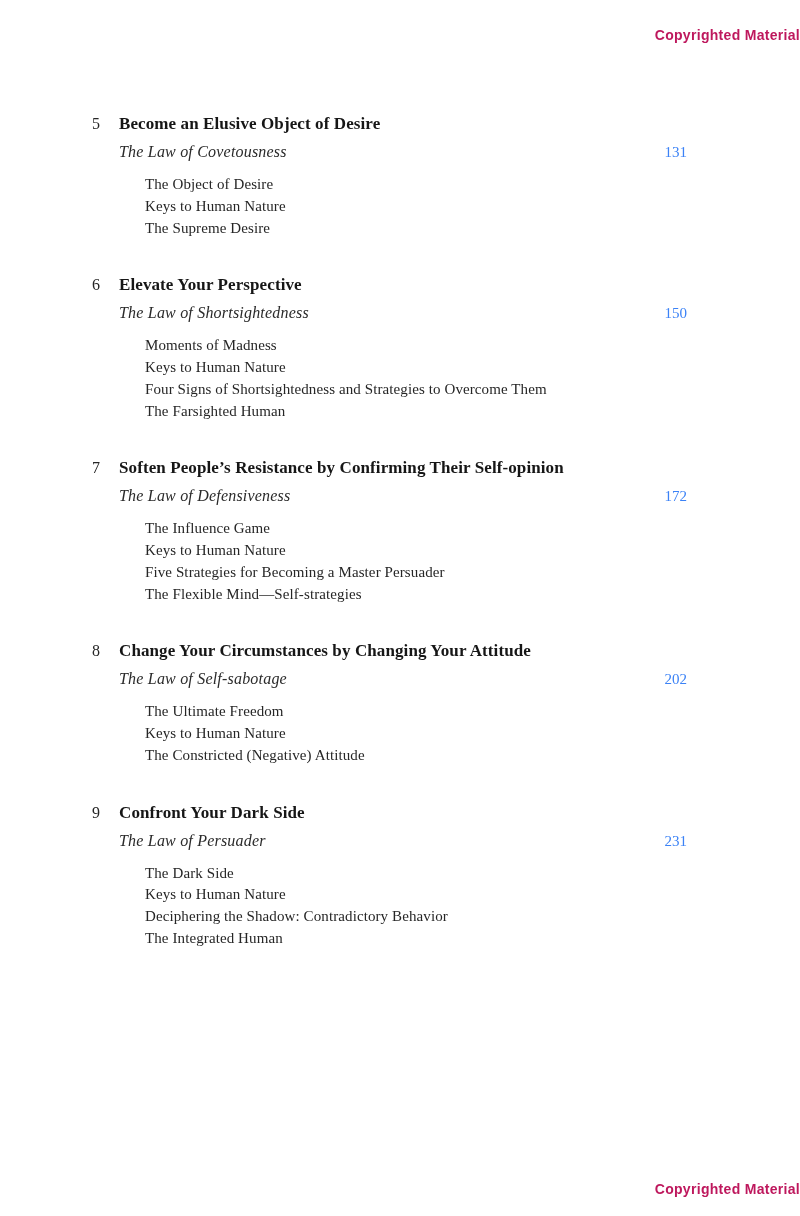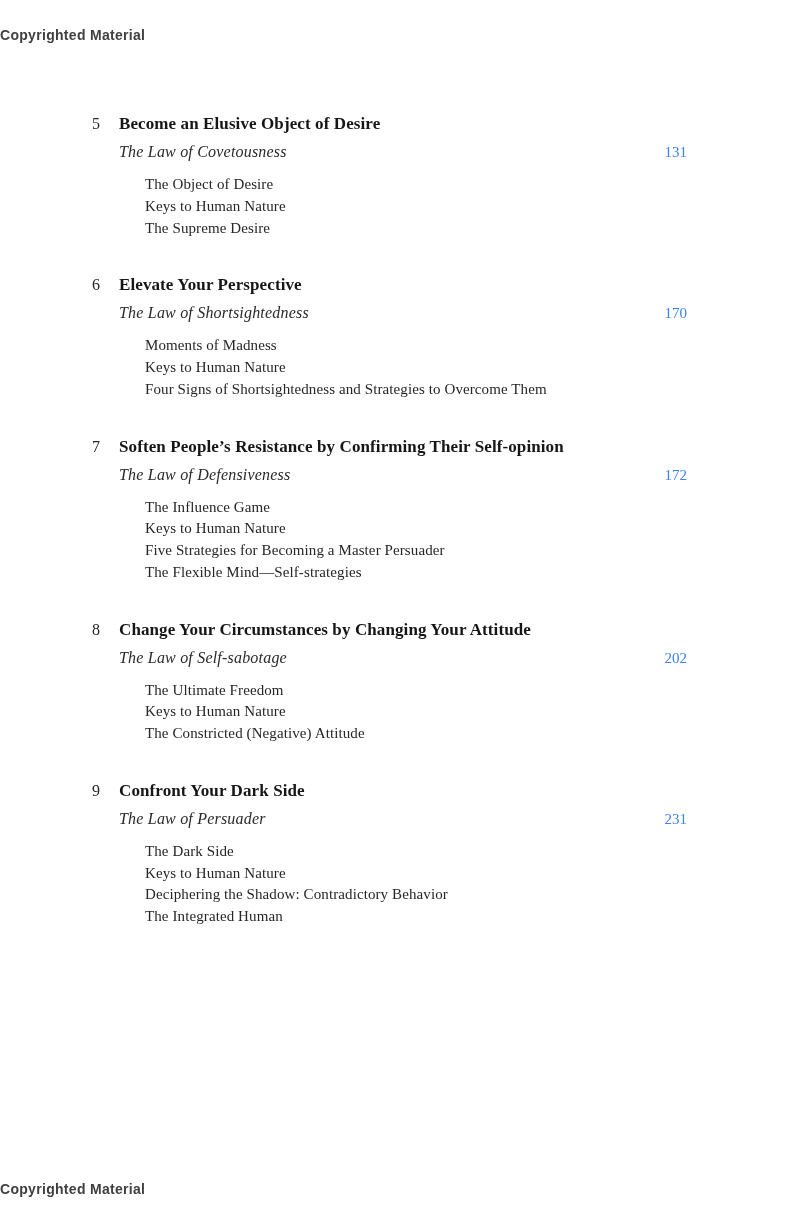--- a/index.html
+++ b/index.html
@@ -12,22 +12,22 @@
     background: #ffffff;
     font-family: "Liberation Serif", serif;
     color: #1c1c1c;
     overflow: hidden;
   }
   .copyright {
     font-family: "Liberation Sans", sans-serif;
     font-weight: bold;
     font-size: 14px;
     line-height: 16px;
-    color: #404040;
-    text-align: left;
+    color: #be185d;
+    text-align: right;
     letter-spacing: 0.3px;
   }
   .header { padding-top: 27px; }
   .footer {
     position: absolute;
     left: 0;
     right: 0;
     bottom: 19px;
   }
   .content {
@@ -113,26 +113,27 @@
       </ul>
     </section>
 
     <section class="chapter">
       <div class="title-row">
         <span class="num">6</span>
         <h2 class="title">Elevate Your Perspective</h2>
       </div>
       <div class="law-row">
         <span class="law">The Law of Shortsightedness</span>
-        <span class="pagenum">170</span>
+        <span class="pagenum">150</span>
       </div>
       <ul class="sections">
         <li>Moments of Madness</li>
         <li>Keys to Human Nature</li>
         <li>Four Signs of Shortsightedness and Strategies to Overcome Them</li>
+        <li>The Farsighted Human</li>
       </ul>
     </section>
 
     <section class="chapter">
       <div class="title-row">
         <span class="num">7</span>
         <h2 class="title">Soften People’s Resistance by Confirming Their Self-opinion</h2>
       </div>
       <div class="law-row">
         <span class="law">The Law of Defensiveness</span>

